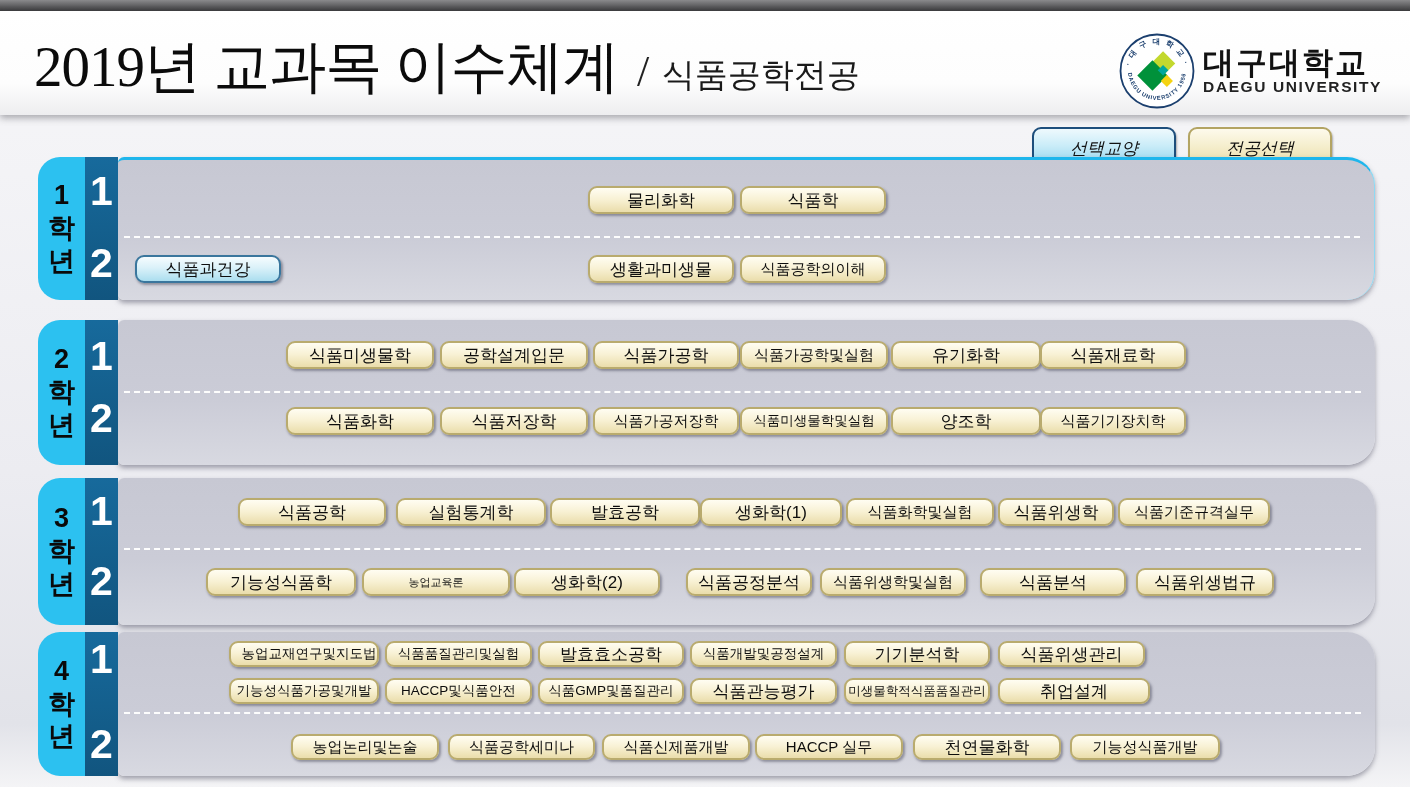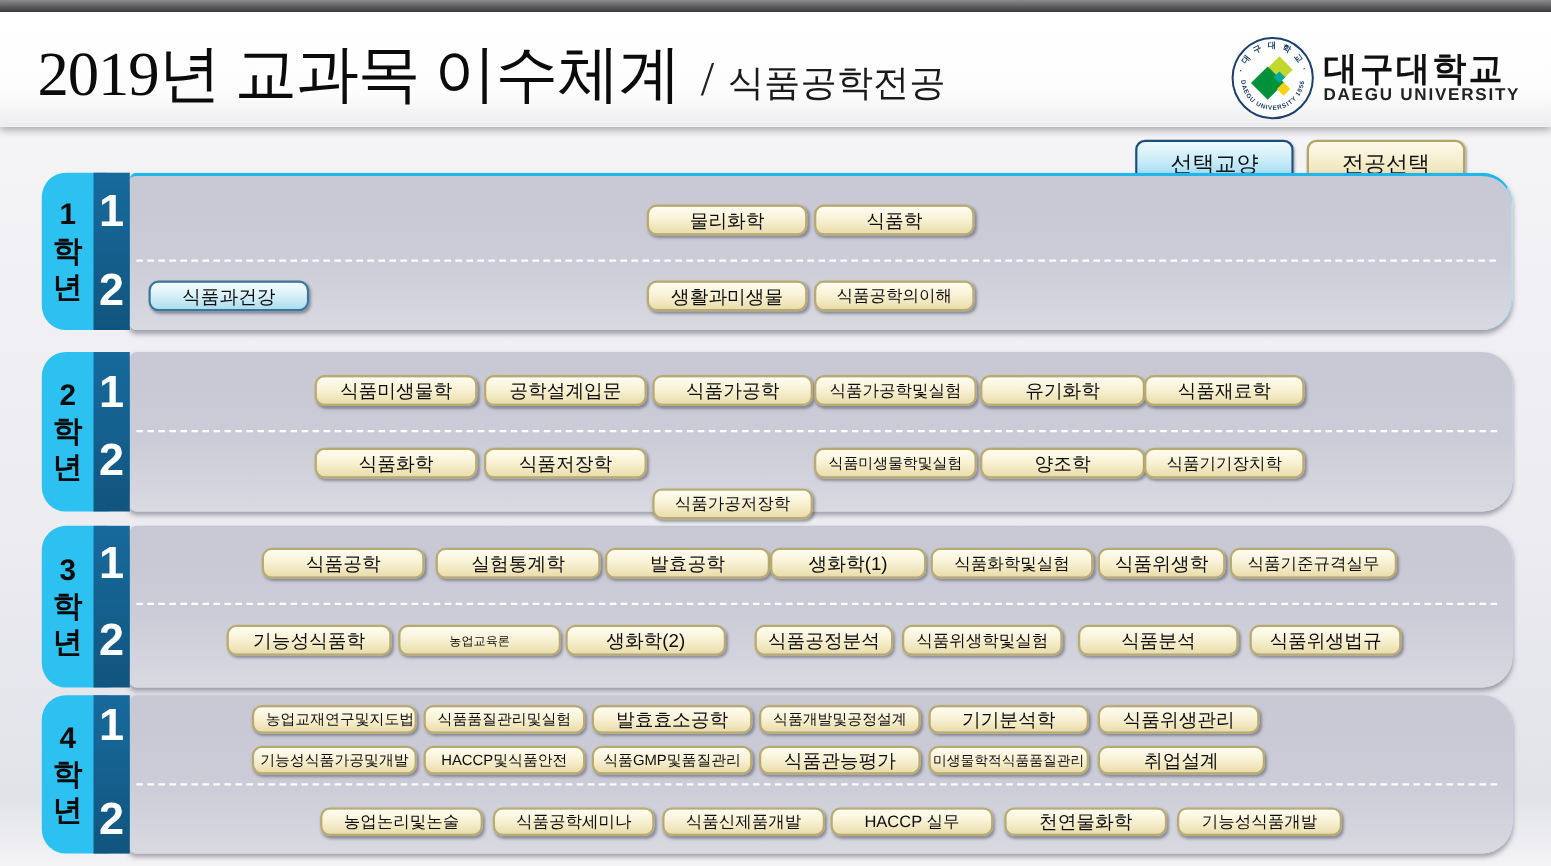--- a/index.html
+++ b/index.html
@@ -20,22 +20,22 @@
   .sep { font-family:"Liberation Serif",serif; font-size:44px; color:#222; margin:0 8px 0 14px; }
   .subtitle { font-family:"Liberation Serif","DejaVu Serif",serif; font-size:33px; color:#1a1a1a; }
   .logo { position:absolute; right:28px; top:22px; display:flex; align-items:center; gap:8px; }
   .logo-text { display:flex; flex-direction:column; line-height:1.05; }
   .logo-kr { font-size:31px; font-weight:bold; color:#111; letter-spacing:2px; }
   .logo-en { font-size:15.5px; font-weight:bold; color:#222; letter-spacing:1.6px; }
 
   
   .legend { position:absolute; top:127px; left:0; width:100%; height:30px; }
   .legend-btn { position:absolute; height:42px; border-radius:9px; display:flex;
-                align-items:center; justify-content:center; font-size:20px; color:#111;
-                cursor:pointer; box-shadow:1px 2px 2px rgba(0,0,0,.3); }
+                align-items:center; justify-content:center; font-size:17px; color:#111;
+                cursor:pointer; box-shadow:1px 2px 2px rgba(0,0,0,.3);font-style:italic; }
   .legend-btn.blue { left:1032px; width:144px; border:2px solid #1d4e7c;
       background:linear-gradient(180deg,#eef9fd 0%,#c9ecf8 45%,#8fd2ec 100%); }
   .legend-btn.beige { left:1188px; width:144px; border:2px solid #b3a463;
       background:linear-gradient(180deg,#fdfaec 0%,#f5eecd 45%,#e8dba6 100%); }
 
   
   .year-row { position:absolute; left:38px; width:1337px; }
   .panel { position:absolute; left:80px; top:0; width:1257px; height:100%;
            background:linear-gradient(180deg,#c7c8d3 0%,#cbccd7 55%,#d8d9e1 100%);
            border-radius:6px 28px 28px 6px;
@@ -126,21 +126,21 @@
         <div class="panel">
           <div class="dash" style="top: 71px;"></div>
           <div class="course beige" style="left: 168px; top: 21px; width: 148px; height: 28px; font-size: 17px;">식품미생물학</div>
           <div class="course beige" style="left: 322px; top: 21px; width: 148px; height: 28px; font-size: 17px;">공학설계입문</div>
           <div class="course beige" style="left: 475px; top: 21px; width: 146px; height: 28px; font-size: 17px;">식품가공학</div>
           <div class="course beige" style="left: 622px; top: 21px; width: 148px; height: 28px; font-size: 15px;">식품가공학및실험</div>
           <div class="course beige" style="left: 773px; top: 21px; width: 150px; height: 28px; font-size: 17px;">유기화학</div>
           <div class="course beige" style="left: 922px; top: 21px; width: 146px; height: 28px; font-size: 17px;">식품재료학</div>
           <div class="course beige" style="left: 168px; top: 87px; width: 148px; height: 28px; font-size: 17px;">식품화학</div>
           <div class="course beige" style="left: 322px; top: 87px; width: 148px; height: 28px; font-size: 17px;">식품저장학</div>
-          <div class="course beige" style="left: 475px; top: 87px; width: 146px; height: 28px; font-size: 15px; margin-top: 37px;">식품가공저장학</div>
+          <div class="course beige" style="left: 475px; top: 87px; width: 146px; height: 28px; font-size: 15px;">식품가공저장학</div>
           <div class="course beige" style="left: 622px; top: 87px; width: 148px; height: 28px; font-size: 13.5px;">식품미생물학및실험</div>
           <div class="course beige" style="left: 773px; top: 87px; width: 150px; height: 28px; font-size: 17px;">양조학</div>
           <div class="course beige" style="left: 922px; top: 87px; width: 146px; height: 28px; font-size: 15px;">식품기기장치학</div>
         </div>
         <div class="grade-tab">
           <div class="grade-label"><span>2학년</span></div>
         </div>
         <div class="sem-strip">
           <div class="sem-num" style="top: 16px;">1</div>
           <div class="sem-num" style="top: 78px;">2</div>

